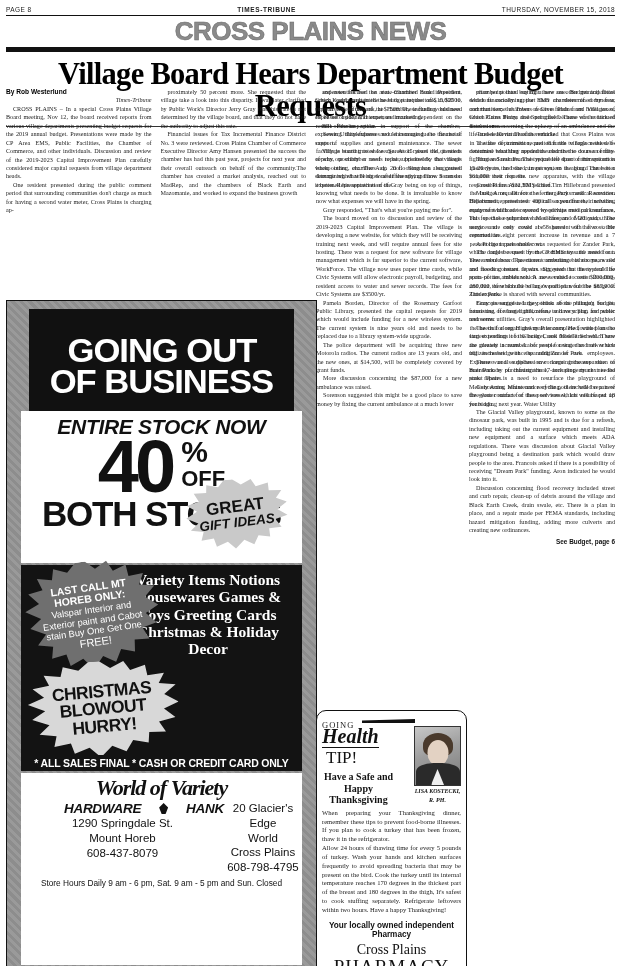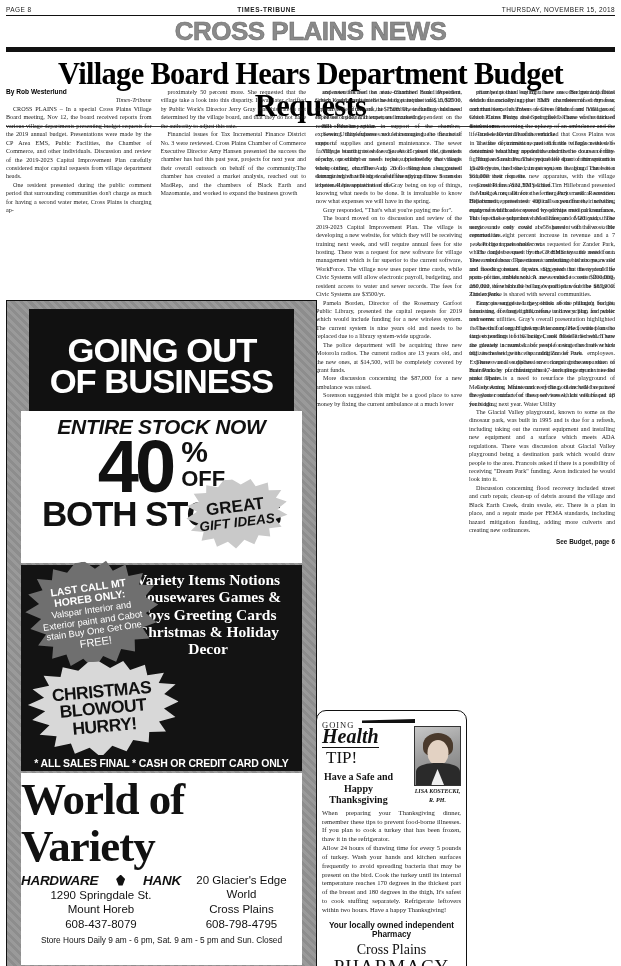--- a/index.html
+++ b/index.html
@@ -231,32 +231,32 @@
     letter-spacing:-0.2px;
   }
   .white-bottom {
     position:absolute; left:14px; right:14px; top:472px; height:192px;
     background:#fff;
     display:flex; flex-direction:column; align-items:center;
     padding-top:3px;
   }
   .wov {
     font-family:"Liberation Serif", serif;
-    font-weight:bold; 
-    font-size:45px; letter-spacing:-1px; color:#111; line-height:1.05;
+    font-weight:bold; font-style:italic;
+    font-size:22px; letter-spacing:-1px; color:#111; line-height:1.05;
   }
   .store-grid {
     display:flex; width:100%; margin-top:2px;
   }
   .store-col { flex:1; text-align:center; }
   .hank {
     font-family:"Liberation Sans", sans-serif;
     font-weight:bold; font-style:italic;
     font-size:13.5px; color:#111; letter-spacing:-0.3px;
-    display:flex; align-items:center; justify-content:center; gap:18px;
+    display:flex; align-items:center; justify-content:center; gap:18px;padding-left:43px;
   }
   .hank .leaf {
     display:inline-block; width:9px; height:11px;
     background:#111;
     clip-path:polygon(50% 0%, 100% 40%, 72% 100%, 28% 100%, 0% 40%);
   }
   .store-line {
     font-family:"Liberation Sans", sans-serif;
     font-size:11.5px; color:#111; line-height:1.28;
   }

